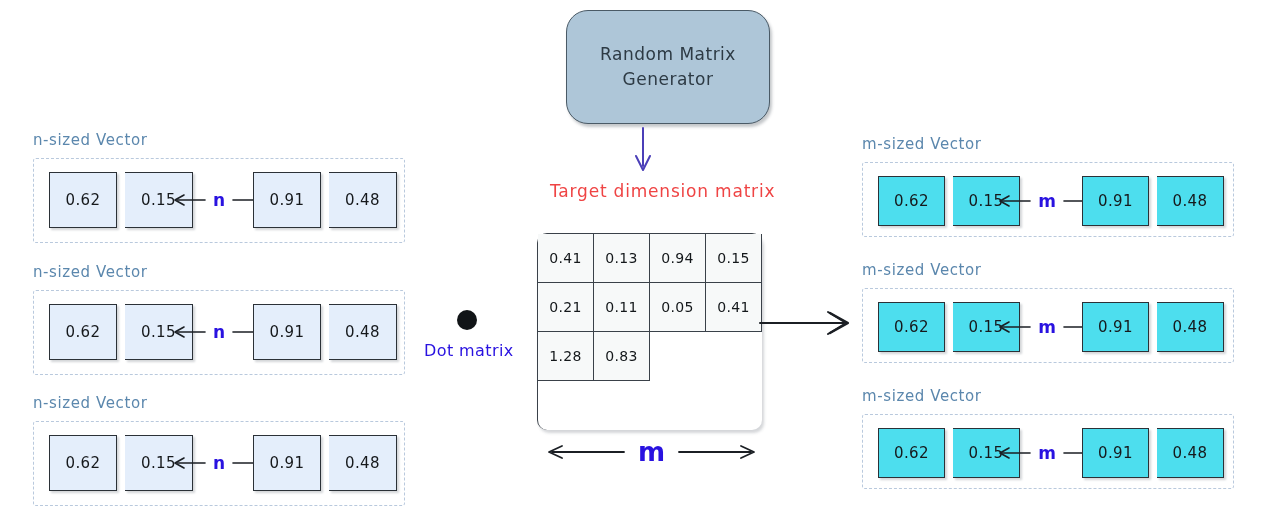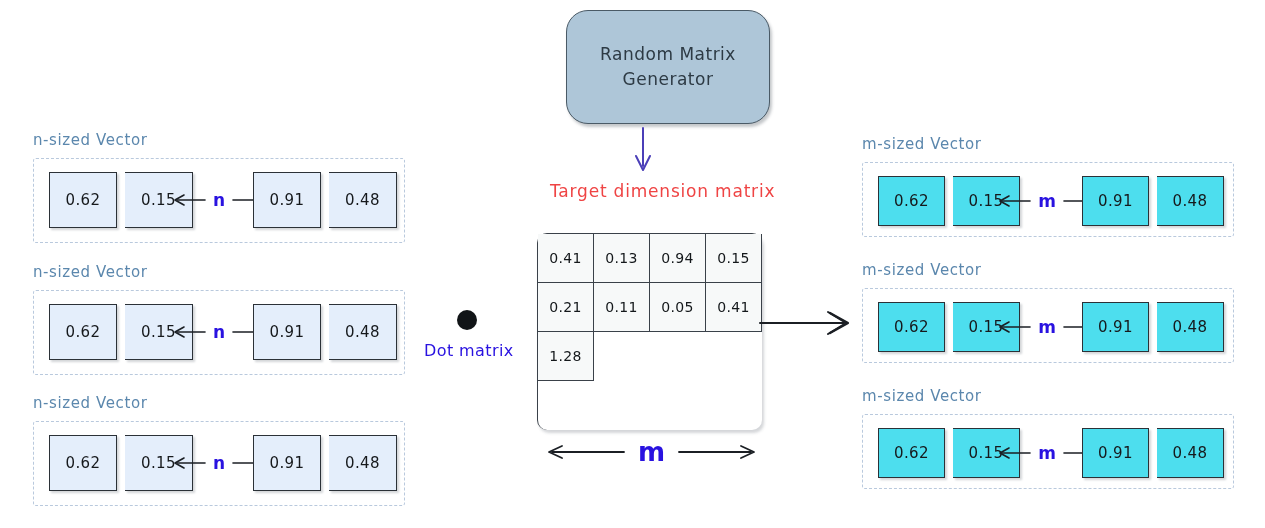--- a/index.html
+++ b/index.html
@@ -181,20 +181,21 @@
   <div class="matrix" id="matrix-grid" style="left: 537px; top: 233px; grid-template-columns: repeat(4, 56px); grid-template-rows: repeat(4, 49px); border-radius: 10px;">
       <div class="mcell">0.41</div>
       <div class="mcell">0.13</div>
       <div class="mcell">0.94</div>
       <div class="mcell">0.15</div>
       <div class="mcell">0.21</div>
       <div class="mcell">0.11</div>
       <div class="mcell">0.05</div>
       <div class="mcell">0.41</div>
       <div class="mcell">1.28</div>
+      <div class="mcell">0.83</div>
     </div>
 
   <div class="mwidth" style="left:534px;top:437px;width:235px;height:30px;justify-content:center;">
     <svg width="80" height="20" viewBox="0 0 80 20">
       <path d="M78 10 L6 10" stroke="#1b1f24" stroke-width="1.8" fill="none" stroke-linecap="round"></path>
       <path d="M16 4 L3 10 L16 16" stroke="#1b1f24" stroke-width="1.8" fill="none" stroke-linecap="round" stroke-linejoin="round"></path>
     </svg>
     <span class="bigm">m</span>
     <svg width="80" height="20" viewBox="0 0 80 20">
       <path d="M2 10 L74 10" stroke="#1b1f24" stroke-width="1.8" fill="none" stroke-linecap="round"></path>

